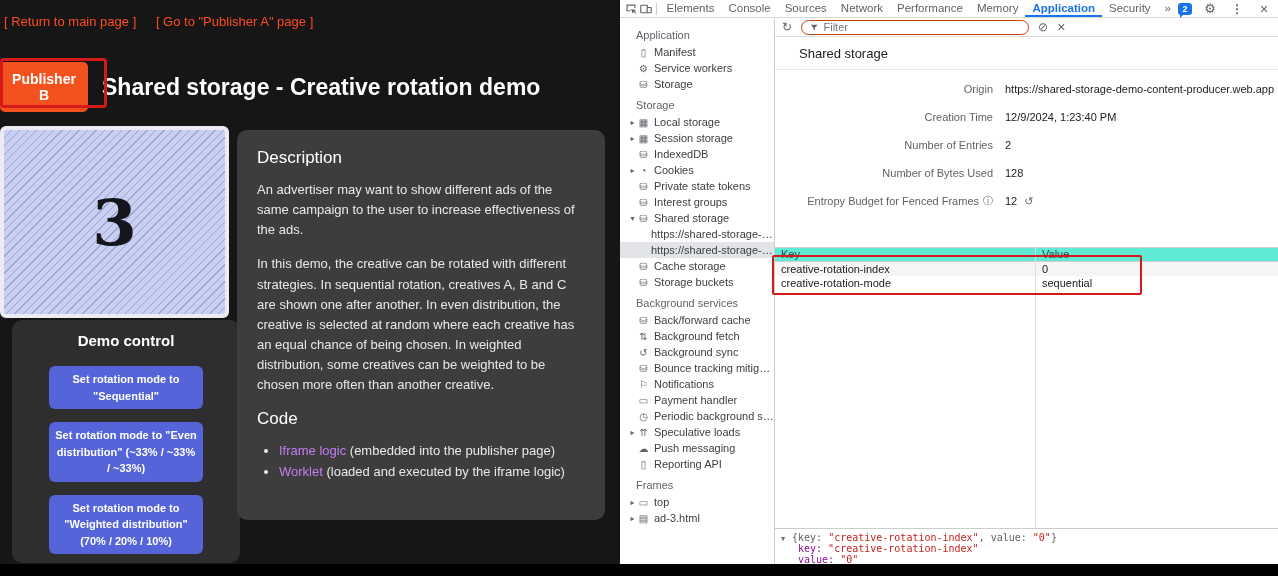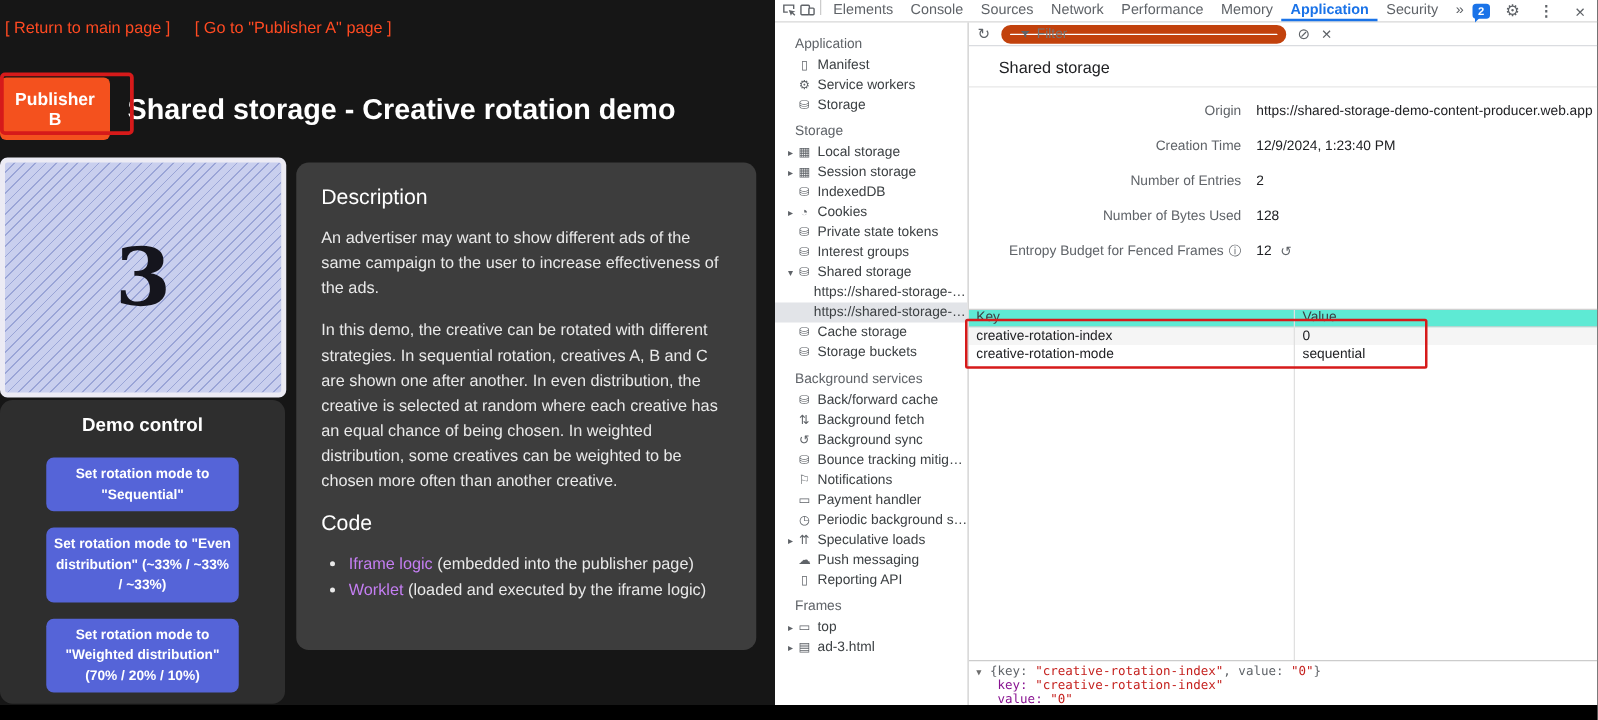--- a/index.html
+++ b/index.html
@@ -12,33 +12,33 @@
   .page-links a{color:#ff4a22;text-decoration:none;margin-right:16px;cursor:pointer}
   .page-header{position:absolute;top:62px;left:0;display:flex;align-items:center;gap:14px}
   .pub-btn-slot{width:88px;height:50px;display:flex;align-items:flex-start;justify-content:center}
   .pub-btn{background:#f4511e;color:#fff;font-weight:bold;font-size:14px;padding:9px 12px;border:none;border-radius:5px;font-family:inherit;cursor:pointer}
   .page-title{color:#fff;font-size:23px;font-weight:bold;white-space:nowrap}
   .creative{position:absolute;left:0;top:126px;width:229px;height:192px;border:4px solid #ecebf4;border-radius:6px;
     background-color:#c9cfee;
     background-image:repeating-linear-gradient(135deg, rgba(55,75,165,0) 0 5px, rgba(55,75,165,.32) 5px 6px);
     display:flex;align-items:center;justify-content:center;cursor:pointer}
   .creative-num{font-family:"DejaVu Serif",serif;font-size:64px;font-weight:600;color:#15151d}
-  .demo-panel{position:absolute;left:0;top:320px;width:228px;height:243px;background:#2e2e2e;border-radius:10px;text-align:center;padding-top:12px}
+  .demo-panel{position:absolute;left:12px;top:320px;width:228px;height:243px;background:#2e2e2e;border-radius:10px;text-align:center;padding-top:12px}
   .demo-title{color:#fff;font-weight:bold;font-size:15px;margin-bottom:17px}
   .demo-btn{display:block;width:154px;margin:0 auto 13px;background:#5564d8;color:#fff;border:none;border-radius:6px;
     font-weight:bold;font-size:11px;line-height:1.5;padding:5px 6px;font-family:inherit;cursor:pointer}
   .desc-panel{position:absolute;left:237px;top:130px;width:368px;height:390px;background:#3d3d3d;border-radius:10px;padding:18px 20px;color:#e9e9e9}
   .desc-panel h2{color:#fff;font-size:17px;margin-bottom:12px;font-weight:normal}
   .desc-panel p{font-size:13px;line-height:1.55;margin-bottom:14px}
   .desc-panel ul{margin:2px 0 0 22px;font-size:13px;line-height:1.6}
   .desc-panel a{color:#c47ef2;text-decoration:none;cursor:pointer}
 
   
   .devtools{position:absolute;left:620px;top:0;width:658px;height:564px;background:#fff;font-size:11px;color:#3c4043}
-  .dt-tabbar{height:18px;display:flex;border-bottom:1px solid #d8d8d8;padding-left:4px}
+  .dt-tabbar{height:18px;display:flex;align-items:center;border-bottom:1px solid #d8d8d8;padding-left:4px}
   .tbi{display:inline-flex;align-items:center;justify-content:center;width:18px;height:16px;color:#5f6368;cursor:pointer}
   .dt-sep{width:1px;height:12px;background:#ccc;margin:0 3px}
   .dt-tab{padding:0 7px;height:17px;line-height:16px;color:#5f6368;white-space:nowrap;cursor:pointer;font-size:11.5px}
   .dt-tab.active{color:#1a73e8;border-bottom:2px solid #1a73e8;font-weight:bold}
   .g-more::before{content:"\00bb"}
   .dt-tabbar-right{margin-left:auto;display:flex;align-items:center;gap:9px;padding-right:5px}
   .issues{position:relative;width:14px;height:12px;cursor:pointer}
   .issues .bubble{position:absolute;inset:0;background:#1a73e8;border-radius:3px}
   .issues .bubble::after{content:"";position:absolute;left:2px;bottom:-3px;border:3px solid transparent;border-top-color:#1a73e8;border-left-color:#1a73e8}
   .issues .cnt{position:absolute;inset:0;color:#fff;font-size:9px;line-height:12px;text-align:center;font-weight:bold}
@@ -68,21 +68,21 @@
   .ic-cloud::before{content:"\2601"}
   .ic-frame::before{content:"\25ad"}
   .ic-framead::before{content:"\25a4"}
   .sb-item.child{padding-left:31px}
   .sb-item.selected{background:#e2e4e8}
   .sb-item .lbl{overflow:hidden;text-overflow:ellipsis}
   
   .dt-main{flex:1;position:relative;overflow:hidden}
   .dt-toolbar{height:19px;display:flex;align-items:center;gap:9px;padding:0 7px;border-bottom:1px solid #dadce0}
   .g-refresh::before{content:"\21bb";font-size:12px}
-  .filter-box{display:flex;align-items:center;gap:5px;border:7px solid #c2410c;border-radius:9px;height:15px;padding:0 8px;width:228px;background:#fff}
+  .filter-box{display:flex;align-items:center;gap:5px;border:1px solid #c2410c;border-radius:9px;height:15px;padding:0 8px;width:228px;background:#fff}
   .filter-box input{border:none;outline:none;font-size:11px;width:100%;color:#3c4043;background:transparent;font-family:inherit}
   .g-block::before{content:"\2298";font-size:12px}
   .tbi2{color:#5f6368;cursor:pointer;display:inline-flex;align-items:center}
   .dt-heading{font-size:13px;color:#202124;padding:9px 0 8px 24px;border-bottom:1px solid #e8e8e8}
   .dt-meta{padding-top:5px}
   .meta-row{display:flex;align-items:center;height:28px}
   .meta-label{width:218px;text-align:right;color:#5f6368;flex:none;display:flex;justify-content:flex-end;align-items:center;gap:4px}
   .meta-value{margin-left:12px;color:#202124;display:flex;align-items:center;gap:7px}
   .g-info::before{content:"\24d8";font-size:10px;color:#5f6368}
   .g-reset::before{content:"\21ba";font-size:11px;color:#5f6368}

